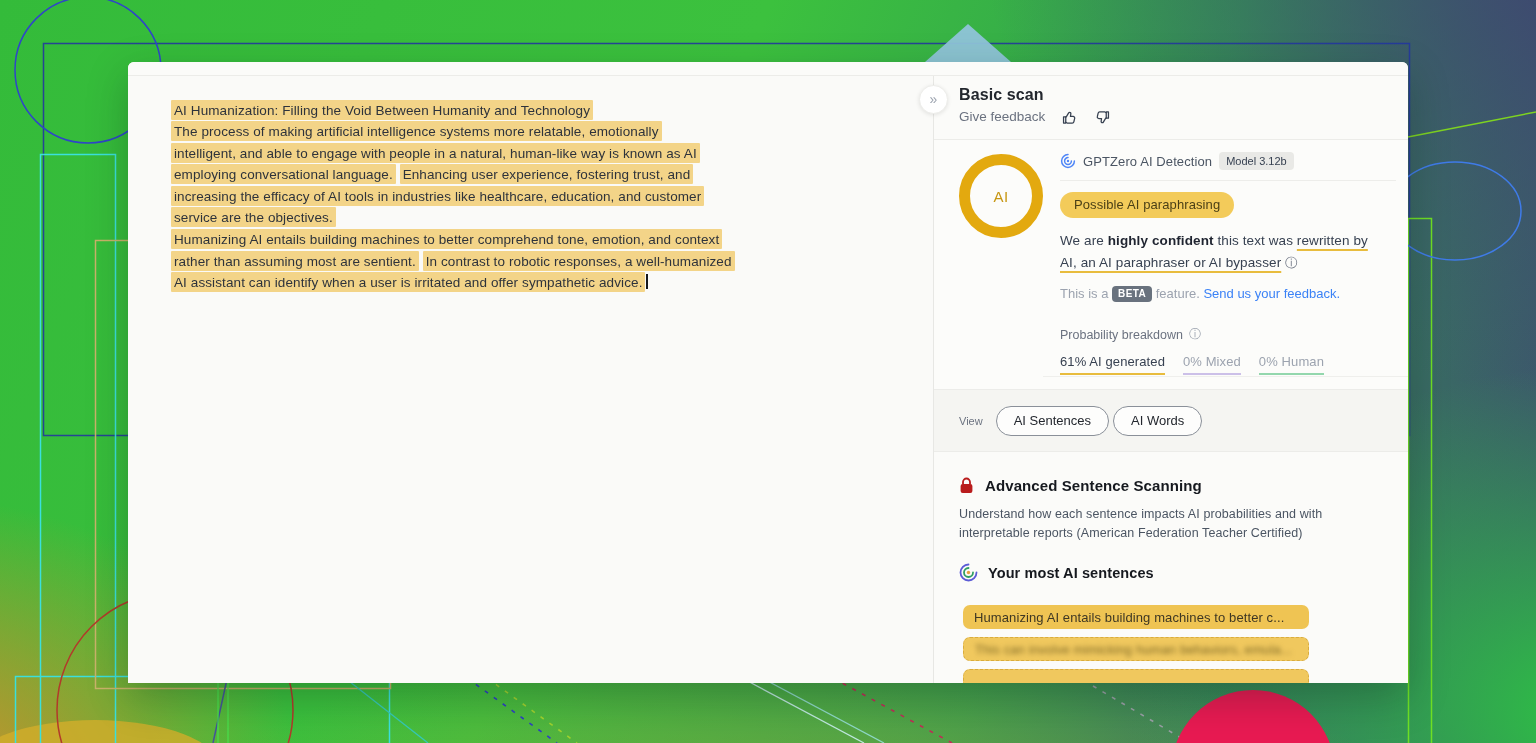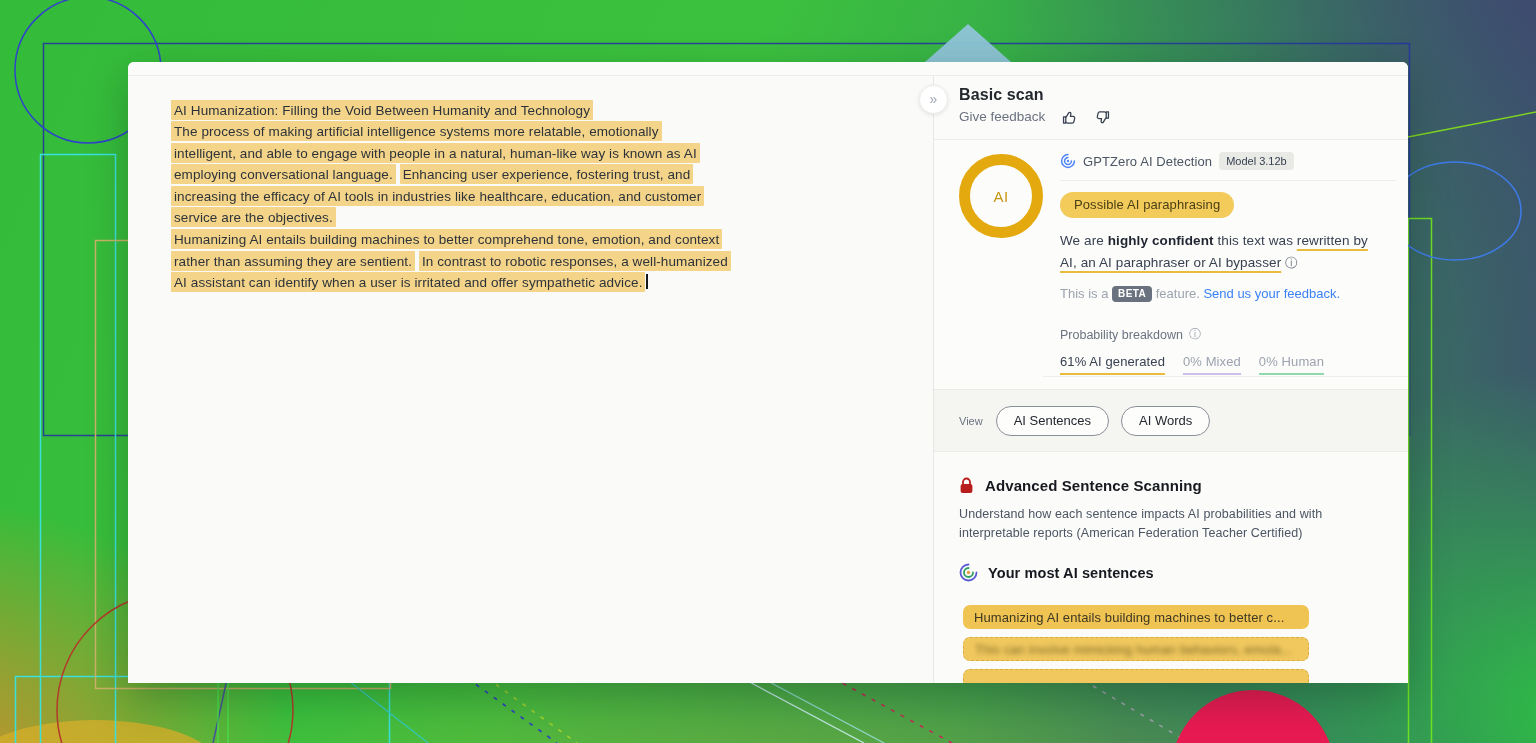--- a/index.html
+++ b/index.html
@@ -132,21 +132,21 @@
 
     <div class="doc">
       <div>
           <div class="doc-line"><span class="hl">AI Humanization: Filling the Void Between Humanity and Technology</span></div>
           <div class="doc-line"><span class="hl">The process of making artificial intelligence systems more relatable, emotionally</span></div>
           <div class="doc-line"><span class="hl">intelligent, and able to engage with people in a natural, human-like way is known as AI</span></div>
           <div class="doc-line"><span class="hl">employing conversational language.</span><span class="nohl"> </span><span class="hl">Enhancing user experience, fostering trust, and</span></div>
           <div class="doc-line"><span class="hl">increasing the efficacy of AI tools in industries like healthcare, education, and customer</span></div>
           <div class="doc-line"><span class="hl">service are the objectives.</span></div>
           <div class="doc-line"><span class="hl">Humanizing AI entails building machines to better comprehend tone, emotion, and context</span></div>
-          <div class="doc-line"><span class="hl">rather than assuming they are sentient.</span><span class="nohl"> </span><span class="hl">In contrast to robotic responses, a well-humanized</span></div>
+          <div class="doc-line"><span class="hl">rather than assuming most are sentient.</span><span class="nohl"> </span><span class="hl">In contrast to robotic responses, a well-humanized</span></div>
           <div class="doc-line"><span class="hl">AI assistant can identify when a user is irritated and offer sympathetic advice.</span><span class="caret"></span></div>
         </div>
     </div>
 
     <div class="side">
       <div class="collapse-btn">»</div>
 
       <div class="sec-header">
         <div class="basic-title">Basic scan</div>
         <div class="feedback-row">
@@ -200,21 +200,21 @@
               <span class="prob-item main" style="border-bottom-color: rgb(232, 188, 61);">61% AI generated</span>
               <span class="prob-item dim" style="border-bottom-color: rgb(204, 192, 232);">0% Mixed</span>
               <span class="prob-item dim" style="border-bottom-color: rgb(147, 215, 173);">0% Human</span>
             </div>
         </div>
         <div class="detect-inner-divider"></div>
       </div>
 
       <div class="sec-view">
         <span class="view-label">View</span>
-        <span style="display:flex;gap:12px">
+        <span style="display:flex;gap:4px">
             <button class="view-btn">AI Sentences</button>
             <button class="view-btn">AI Words</button>
           </span>
       </div>
 
       <div class="sec-advanced">
         <div class="lock-row">
           <span style="display:inline-flex">
             <svg width="15" height="17" viewBox="0 0 15 17">
               <path d="M4 7V5a3.5 3.5 0 0 1 7 0v2" fill="none" stroke="#B91C1C" stroke-width="1.8"></path>

